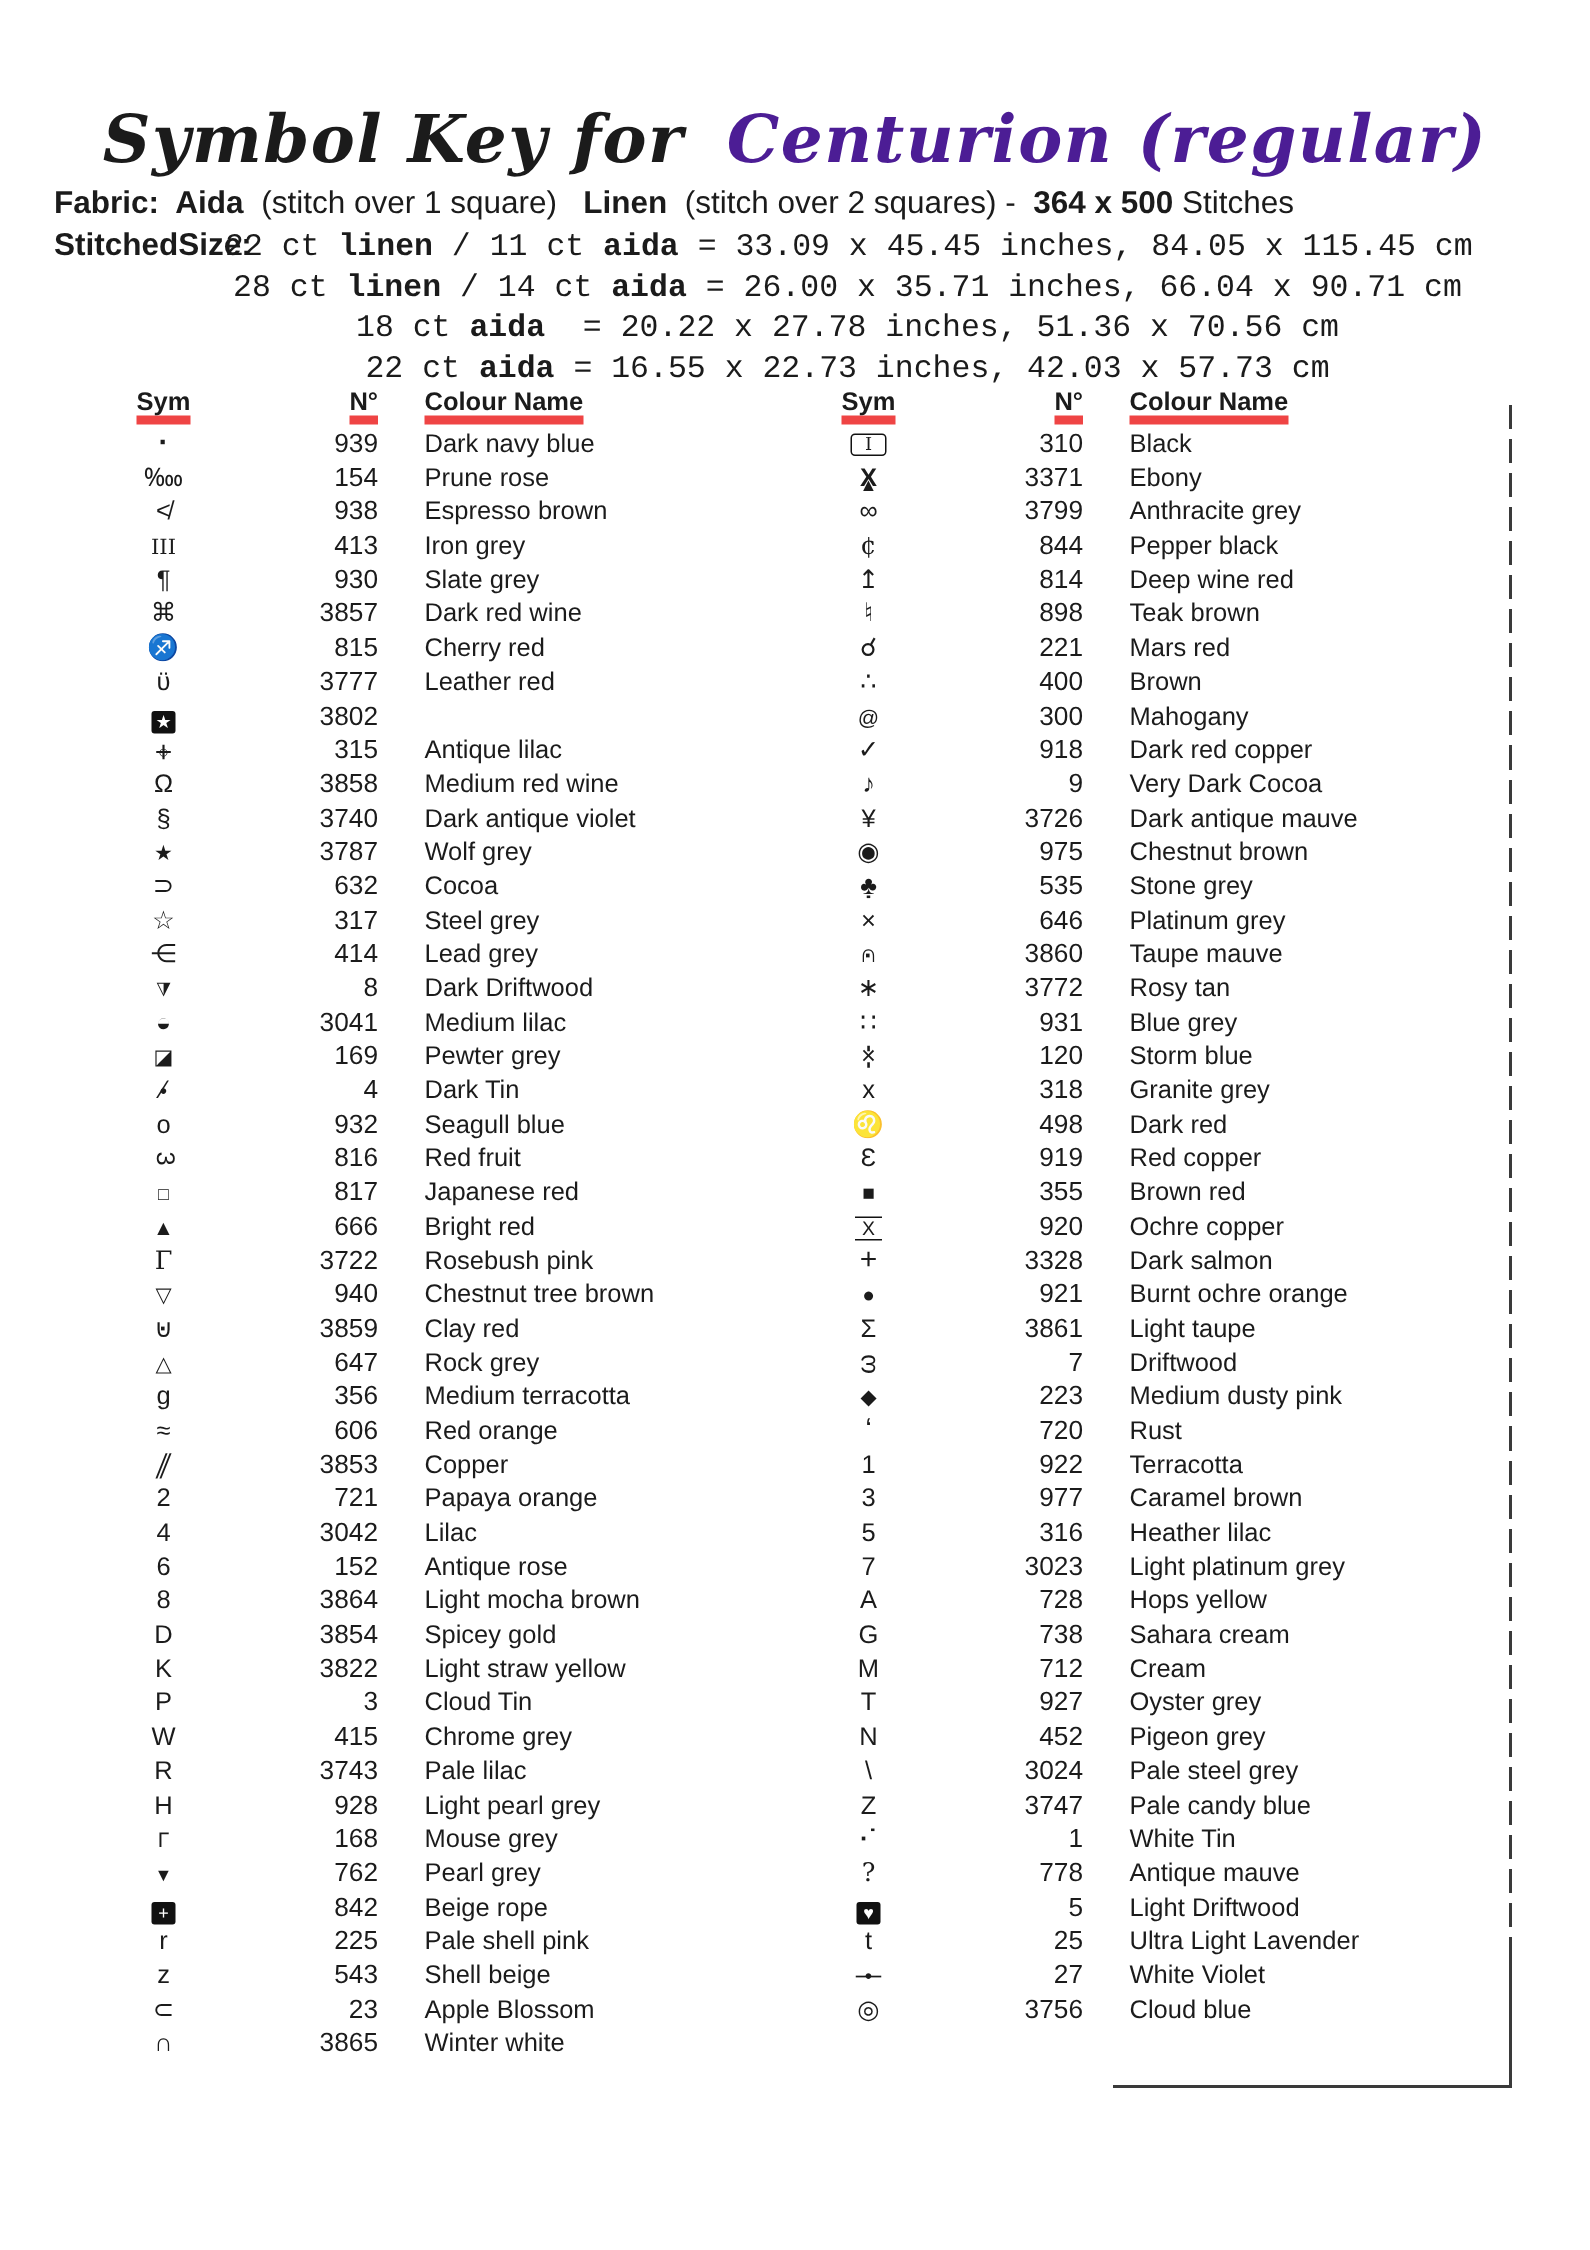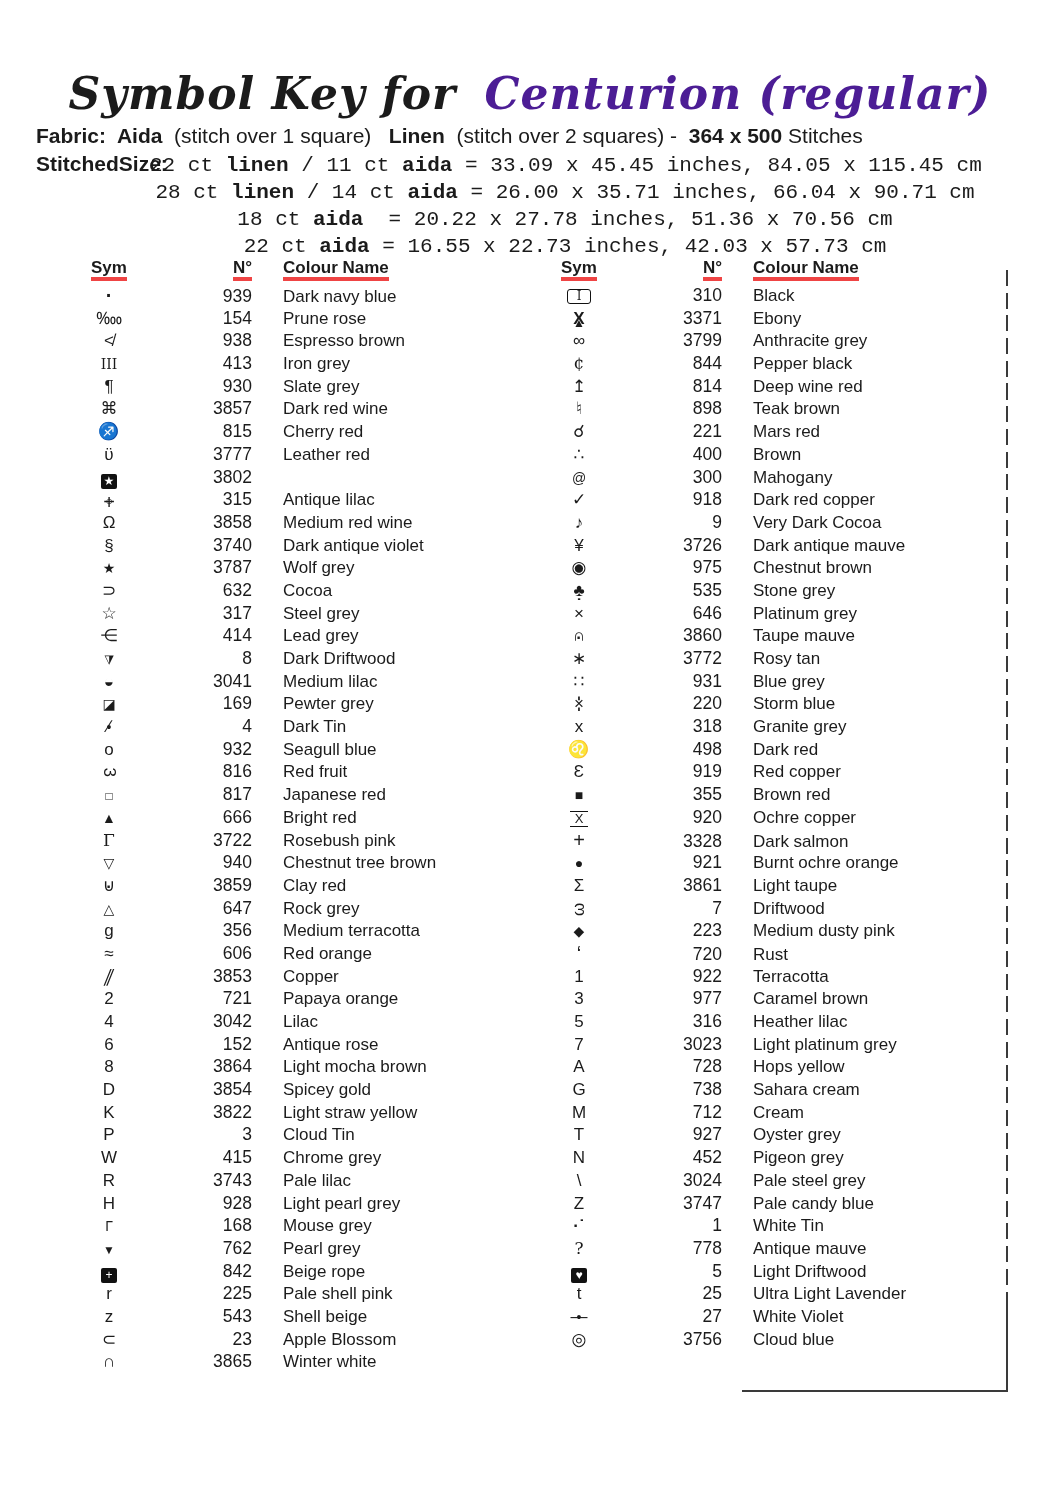--- a/index.html
+++ b/index.html
@@ -12,21 +12,21 @@
   .fabric .b,.stitchline .b,.slabel{font-weight:700;}
   .slabel{position:absolute;top:152px;left:36px;font-size:21px;}
   .stitchlines{position:absolute;top:152px;left:150px;width:830px;text-align:center;}
   .stitchline{font-size:21px;line-height:27px;white-space:pre;font-family:Liberation Mono, monospace;}
   .tbl{position:absolute;top:258px;width:462px;}
   .tbl.left{left:78px;} .tbl.right{left:548px;}
   .trow,.thead{display:grid;grid-template-columns:62px 118px 1fr;align-items:baseline;}
   .thead{height:26px;font-weight:700;font-size:17px;}
   .trow{height:22.7px;font-size:17px;line-height:22.7px;}
   .hc{text-align:center}.hn{text-align:right;padding-right:6px}.hm{padding-left:25px}
-  .thead span.u{border-bottom:4px solid #ef4444;display:inline-block;line-height:1.05;}
+  .thead span.u{border-bottom:6px solid #ef4444;display:inline-block;line-height:1.05;}
   .csym{text-align:center;} .cnum{text-align:right;padding-right:6px;font-size:17.5px;}
   .cname{padding-left:25px;white-space:nowrap;}
   .symwrap{position:relative;display:inline-block;min-width:16px;text-align:center;}
   .l2{position:absolute;left:50%;top:50%;transform:translate(-50%,-50%);line-height:1;}
   .l2.top{top:4%;} .l2.low{top:66%;} .l2.stretch{transform:translate(-50%,-50%) scaleY(1.7);}
   .b{font-weight:700;} .lg{font-size:20px;} .sm{font-size:12px;} .s14{font-size:14px;}
   .serif{font-family:"DejaVu Serif",serif;text-align:center;}
   .rot90{display:inline-block;transform:rotate(90deg);}
   .rotm90{display:inline-block;transform:rotate(-90deg);}
   .rot180{display:inline-block;transform:rotate(180deg);}
@@ -403,21 +403,21 @@
           <span class="cnum">3772</span>
           <span class="cname">Rosy tan</span>
         </div>
         <div class="trow">
           <span class="csym"><span class="symwrap">∷</span></span>
           <span class="cnum">931</span>
           <span class="cname">Blue grey</span>
         </div>
         <div class="trow">
           <span class="csym"><span class="symwrap">×<span class="l2 stretch">∶</span></span></span>
-          <span class="cnum">220</span>
+          <span class="cnum">120</span>
           <span class="cname">Storm blue</span>
         </div>
         <div class="trow">
           <span class="csym"><span class="symwrap">x</span></span>
           <span class="cnum">318</span>
           <span class="cname">Granite grey</span>
         </div>
         <div class="trow">
           <span class="csym"><span class="symwrap">♌</span></span>
           <span class="cnum">498</span>

